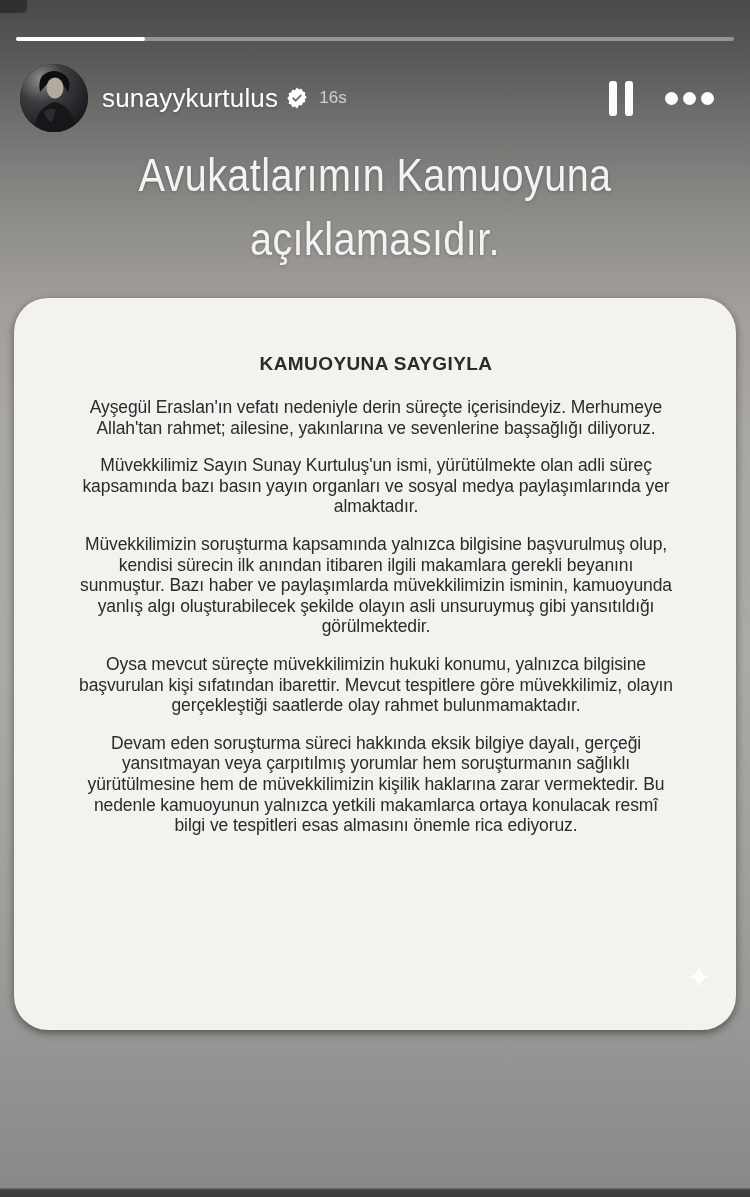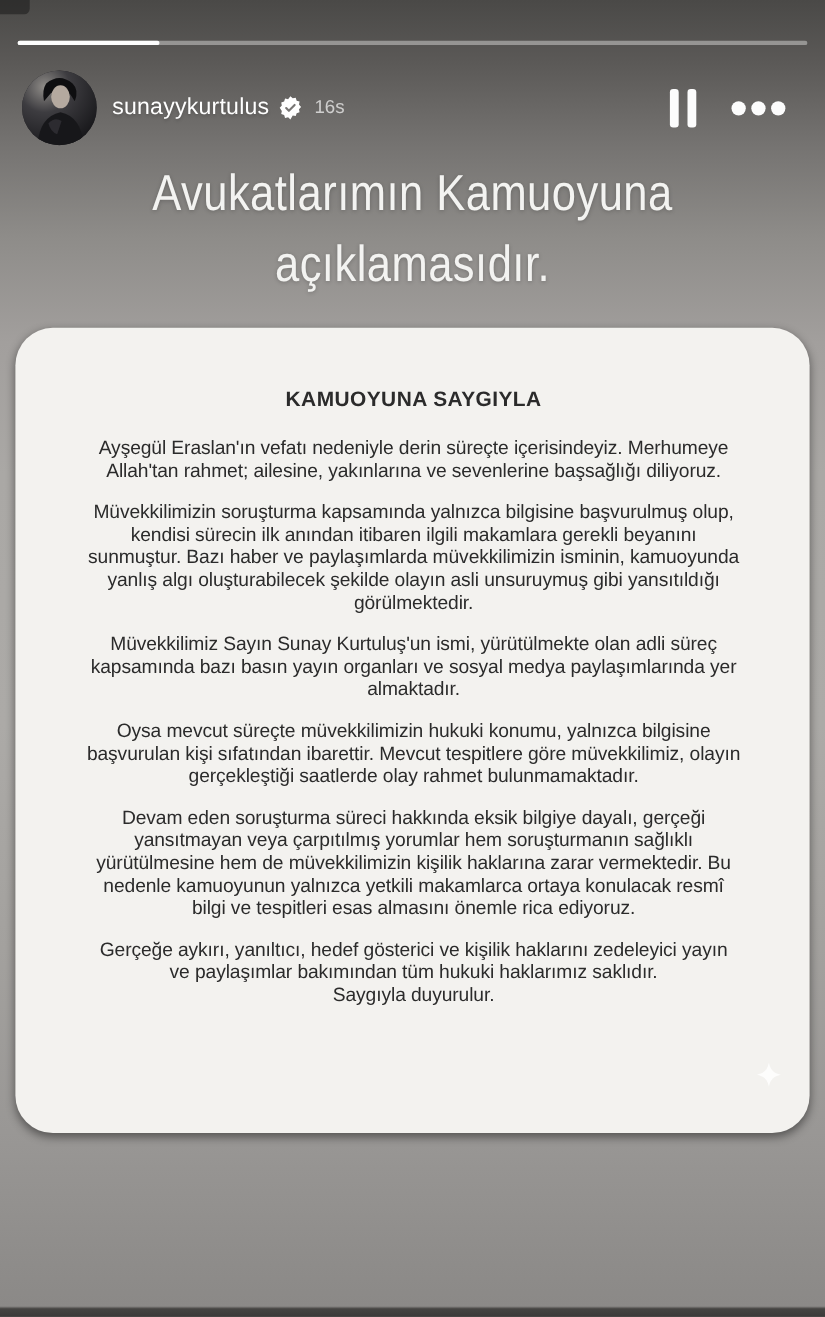--- a/index.html
+++ b/index.html
@@ -33,21 +33,21 @@
     display: flex; align-items: center;
   }
   .avatar {
     width: 68px; height: 68px; border-radius: 50%;
     overflow: hidden; flex: 0 0 auto; cursor: pointer;
     background: #232226;
   }
   .avatar svg { display: block; width: 100%; height: 100%; }
   .username {
     margin-left: 14px;
-    color: #ffffff; font-size: 21px; font-weight: 400;
+    color: #ffffff; font-size: 26px; font-weight: 400;
     letter-spacing: 0.2px; cursor: pointer;
     text-shadow: 0 1px 3px rgba(0,0,0,0.18);
   }
   .badge { margin-left: 8px; width: 22px; height: 22px; flex: 0 0 auto; }
   .timestamp {
     margin-left: 11px; color: rgba(255,255,255,0.68);
     font-size: 17px; font-weight: 400;
   }
   .header-right {
     margin-left: auto; display: flex; align-items: center; gap: 32px;
@@ -155,38 +155,35 @@
     </div>
   </div>
 
   <div class="story-title">Avukatlarımın Kamuoyuna
 açıklamasıdır.</div>
 
   <div class="card">
     <div class="card-heading">KAMUOYUNA SAYGIYLA</div>
     <p>Ayşegül Eraslan'ın vefatı nedeniyle derin süreçte içerisindeyiz. Merhumeye
 Allah'tan rahmet; ailesine, yakınlarına ve sevenlerine başsağlığı diliyoruz.</p>
+    <p>Müvekkilimiz Sayın Sunay Kurtuluş'un ismi, yürütülmekte olan adli süreç
+kapsamında bazı basın yayın organları ve sosyal medya paylaşımlarında yer
+almaktadır.</p>
     <p>Müvekkilimizin soruşturma kapsamında yalnızca bilgisine başvurulmuş olup,
 kendisi sürecin ilk anından itibaren  ilgili makamlara gerekli beyanını
 sunmuştur. Bazı haber ve paylaşımlarda müvekkilimizin isminin, kamuoyunda
 yanlış algı oluşturabilecek şekilde olayın asli unsuruymuş gibi yansıtıldığı
 görülmektedir.</p>
-    <p>Müvekkilimiz Sayın Sunay Kurtuluş'un ismi, yürütülmekte olan adli süreç
-kapsamında bazı basın yayın organları ve sosyal medya paylaşımlarında yer
-almaktadır.</p>
     <p>Oysa mevcut süreçte müvekkilimizin hukuki konumu, yalnızca bilgisine
 başvurulan kişi sıfatından ibarettir. Mevcut tespitlere göre müvekkilimiz, olayın
 gerçekleştiği saatlerde olay rahmet bulunmamaktadır.</p>
     <p>Devam eden soruşturma süreci hakkında eksik bilgiye dayalı, gerçeği
 yansıtmayan veya çarpıtılmış yorumlar hem soruşturmanın sağlıklı
 yürütülmesine hem de müvekkilimizin kişilik haklarına zarar vermektedir. Bu
 nedenle kamuoyunun yalnızca yetkili makamlarca ortaya konulacak resmî
 bilgi ve tespitleri esas almasını önemle rica ediyoruz.</p>
-    <p>Gerçeğe aykırı, yanıltıcı, hedef gösterici ve kişilik haklarını zedeleyici yayın
-ve paylaşımlar bakımından tüm hukuki haklarımız saklıdır.
-Saygıyla duyurulur.</p>
     <svg class="sparkle" viewBox="0 0 24 24">
       <path fill="#ffffff" d="M12 2 C13.2 8 16 10.8 22 12 C16 13.2 13.2 16 12 22 C10.8 16 8 13.2 2 12 C8 10.8 10.8 8 12 2 Z"></path>
     </svg>
   </div>
 
 
 </div>
 
 </body></html>

